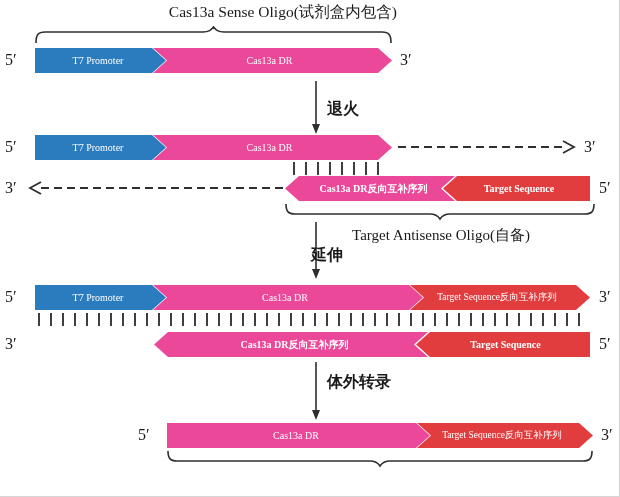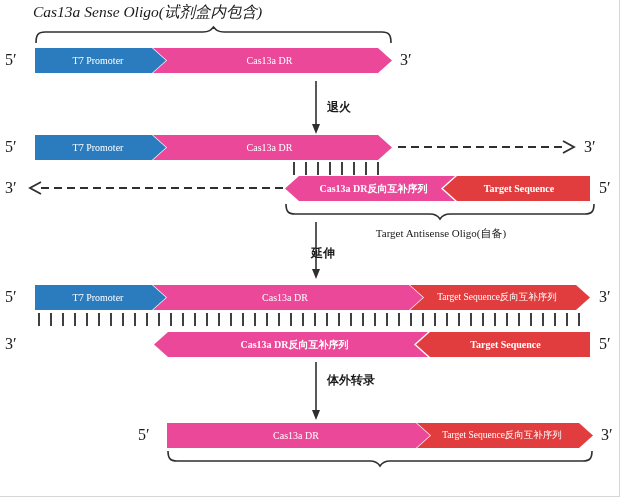--- a/index.html
+++ b/index.html
@@ -1,23 +1,23 @@
 <!DOCTYPE html>
 <html><head>
 <meta charset="utf-8">
 <style>
   html,body{margin:0;padding:0;background:#fff;}
   body{font-family:"Liberation Serif","DejaVu Serif",serif;color:#1a1a1a;}
   .canvas{position:relative;width:620px;height:497px;background:#ffffff;overflow:hidden;
           box-shadow:inset -1px -1px 0 #d6d6d6;}
   .lbl{position:absolute;white-space:nowrap;}
-  .title{font-size:15.5px;text-align:left;font-style:italic;}
+  .title{font-size:15.5px;text-align:right;}
   .end-label{font-size:16px;}
-  .step-label{font-size:12px;font-weight:bold;}
-  .brace-label{font-size:11px;text-align:center;}
+  .step-label{font-size:16px;font-weight:bold;}
+  .brace-label{font-size:15px;text-align:center;}
   .brace-label-lg{font-size:16px;text-align:center;}
   .segwrap{position:absolute;height:25px;}
   .shadow-r{filter:drop-shadow(1.5px 0 0 #ffffff);}
   .shadow-l{filter:drop-shadow(-1.5px 0 0 #ffffff);}
   .seg{width:100%;height:100%;display:flex;align-items:center;justify-content:center;
        color:#fff;font-size:10px;white-space:nowrap;}
   .seg.right{clip-path:polygon(0 0,calc(100% - 14px) 0,100% 50%,calc(100% - 14px) 100%,0 100%);padding-right:5px;box-sizing:border-box;}
   .seg.left{clip-path:polygon(14px 0,100% 0,100% 100%,14px 100%,0 50%);padding-left:5px;box-sizing:border-box;font-weight:bold;}
   .c-blue{background:#2a7cbf;}
   .c-gray{background:#ec4899;}

